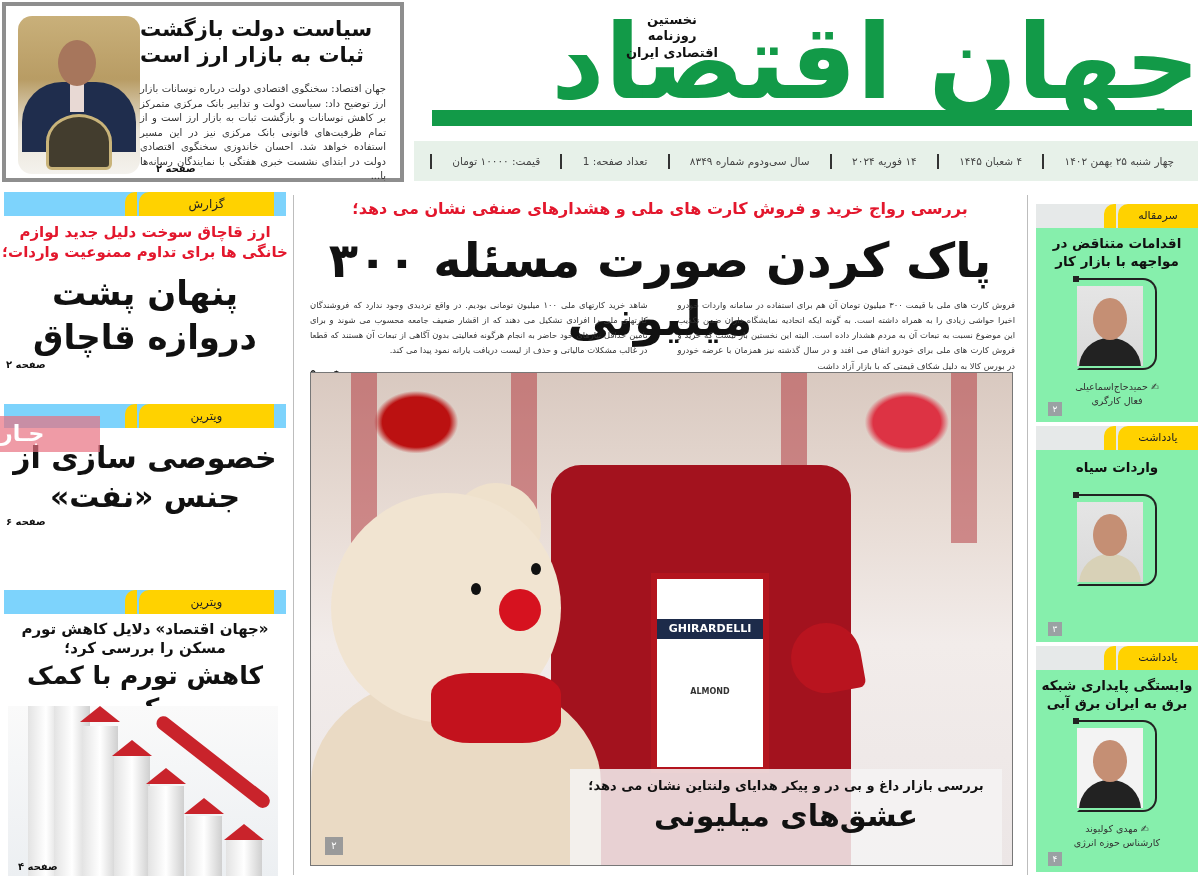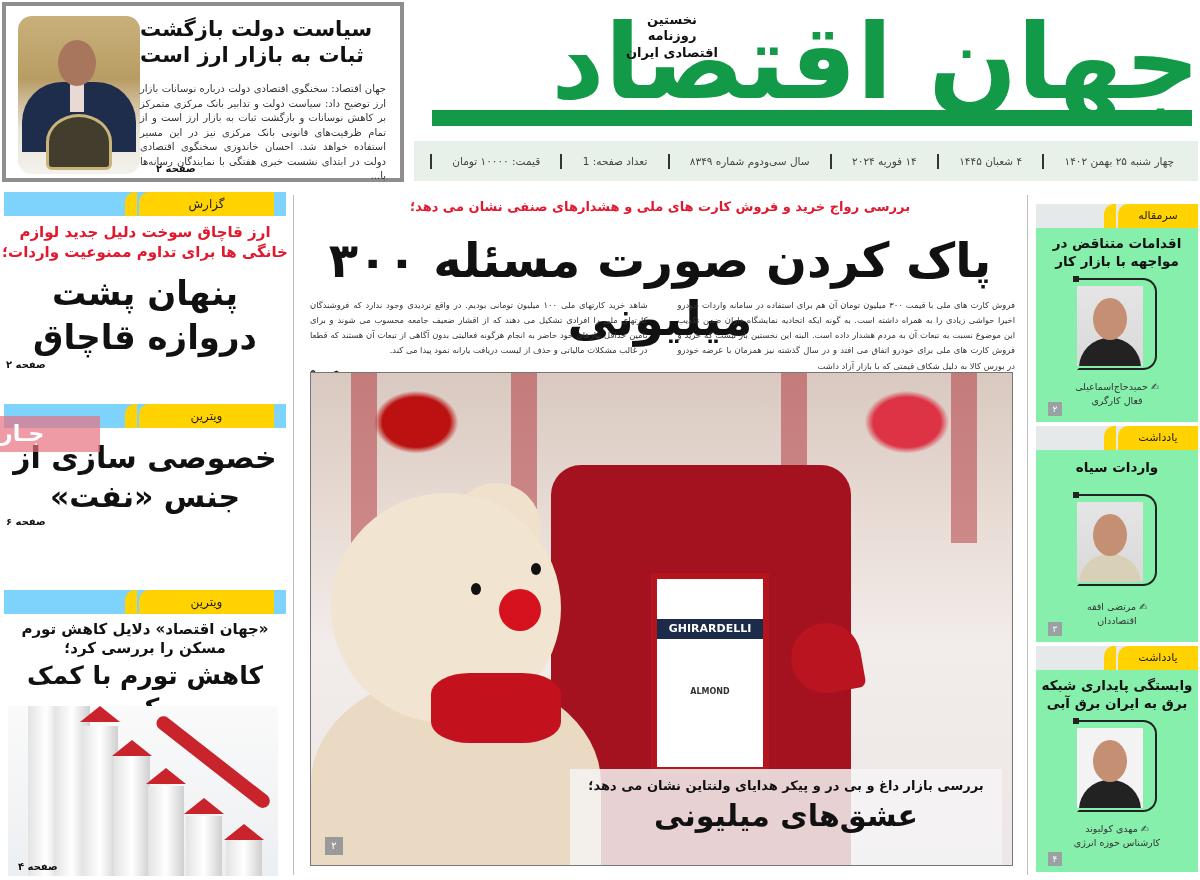--- a/index.html
+++ b/index.html
@@ -232,21 +232,21 @@
     <div class="roof" style="left:216px; top:118px;"></div>
     <div class="arrow"></div>
     <span class="page-ref">صفحه ۴</span>
   </div>
 </div>
 
 <div class="col-divider" style="left:293px;"></div>
 <div class="col-divider" style="left:1027px;"></div>
 
 <div class="center-col">
-  <div class="kicker red-kicker" style="font-size:13px;">بررسی رواج خرید و فروش کارت های ملی و هشدارهای صنفی نشان می دهد؛</div>
+  <div class="kicker red-kicker" style="font-size:16px;">بررسی رواج خرید و فروش کارت های ملی و هشدارهای صنفی نشان می دهد؛</div>
   <div class="headline">پاک کردن صورت مسئله ۳۰۰ میلیونی</div>
   <div class="cols">
     <p>فروش کارت های ملی با قیمت ۳۰۰ میلیون تومان آن هم برای استفاده در سامانه واردات خودرو اخیرا حواشی زیادی را به همراه داشته است. به گونه ایکه اتحادیه نمایشگاه داران ضمن تکذیب این موضوع نسبت به تبعات آن به مردم هشدار داده است. البته این نخستین بار نیست که خرید و فروش کارت های ملی برای خودرو اتفاق می افتد و در سال گذشته نیز همزمان با عرضه خودرو در بورس کالا به دلیل شکاف قیمتی که با بازار آزاد داشت</p>
     <p>شاهد خرید کارتهای ملی ۱۰۰ میلیون تومانی بودیم. در واقع تردیدی وجود ندارد که فروشندگان کارتهای ملی را افرادی تشکیل می دهند که از اقشار ضعیف جامعه محسوب می شوند و برای تامین حداقل نیازهای خود حاضر به انجام هرگونه فعالیتی بدون آگاهی از تبعات آن هستند که قطعا در غالب مشکلات مالیاتی و حذف از لیست دریافت یارانه نمود پیدا می کند.</p>
     <span class="page-ref">صفحه ۵</span>
   </div>
 
   <div class="main-photo">
     <div class="stripe" style="left:40px;"></div>
     <div class="stripe" style="left:200px;"></div>
@@ -298,24 +298,20 @@
     <div class="section-tab">
       <div class="label">یادداشت</div>
     </div>
     <div class="op-title" style="margin-top:8px;">واردات سیاه</div>
     <div class="op-frame" style="margin-top:18px;">
       <div class="portrait">
         <div class="suit light"></div>
         <div class="face"></div>
       </div>
     </div>
-    <div class="op-author" style="margin-top:14px;">
-      <div>✍ مرتضی افقه</div>
-      <div>اقتصاددان</div>
-    </div>
     <div class="op-page">۳</div>
   </div>
 
   <div class="op-card" style="top:446px; height:226px;">
     <div class="section-tab">
       <div class="label">یادداشت</div>
     </div>
     <div class="op-title">وابستگی پایداری شبکه برق به ایران برق آبی</div>
     <div class="op-frame">
       <div class="portrait" style="background:#f3f3f3;">

